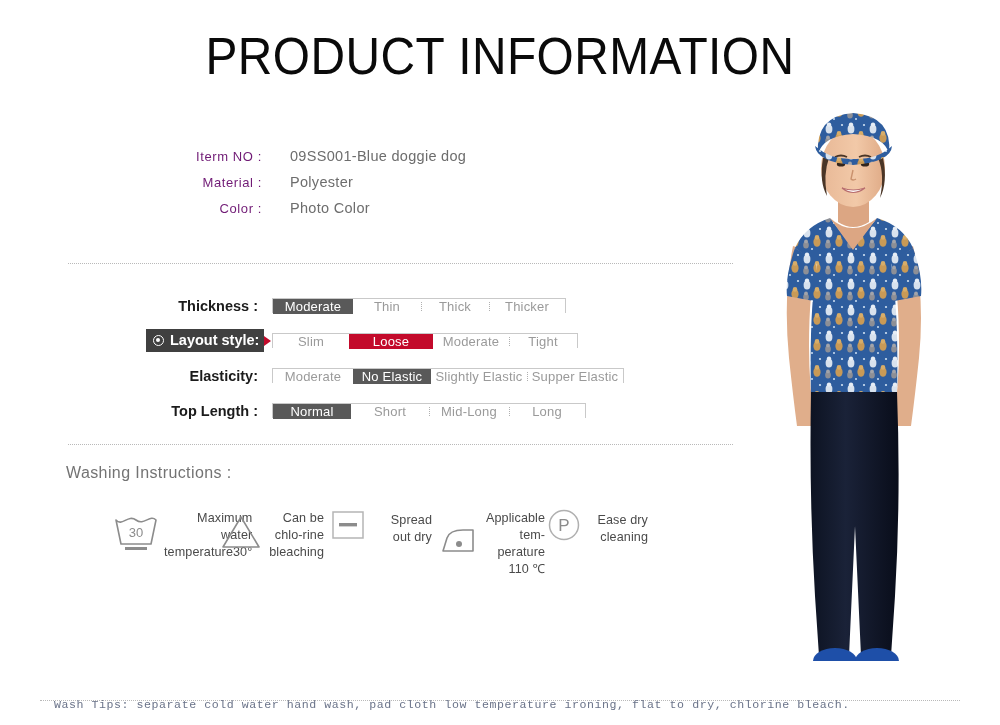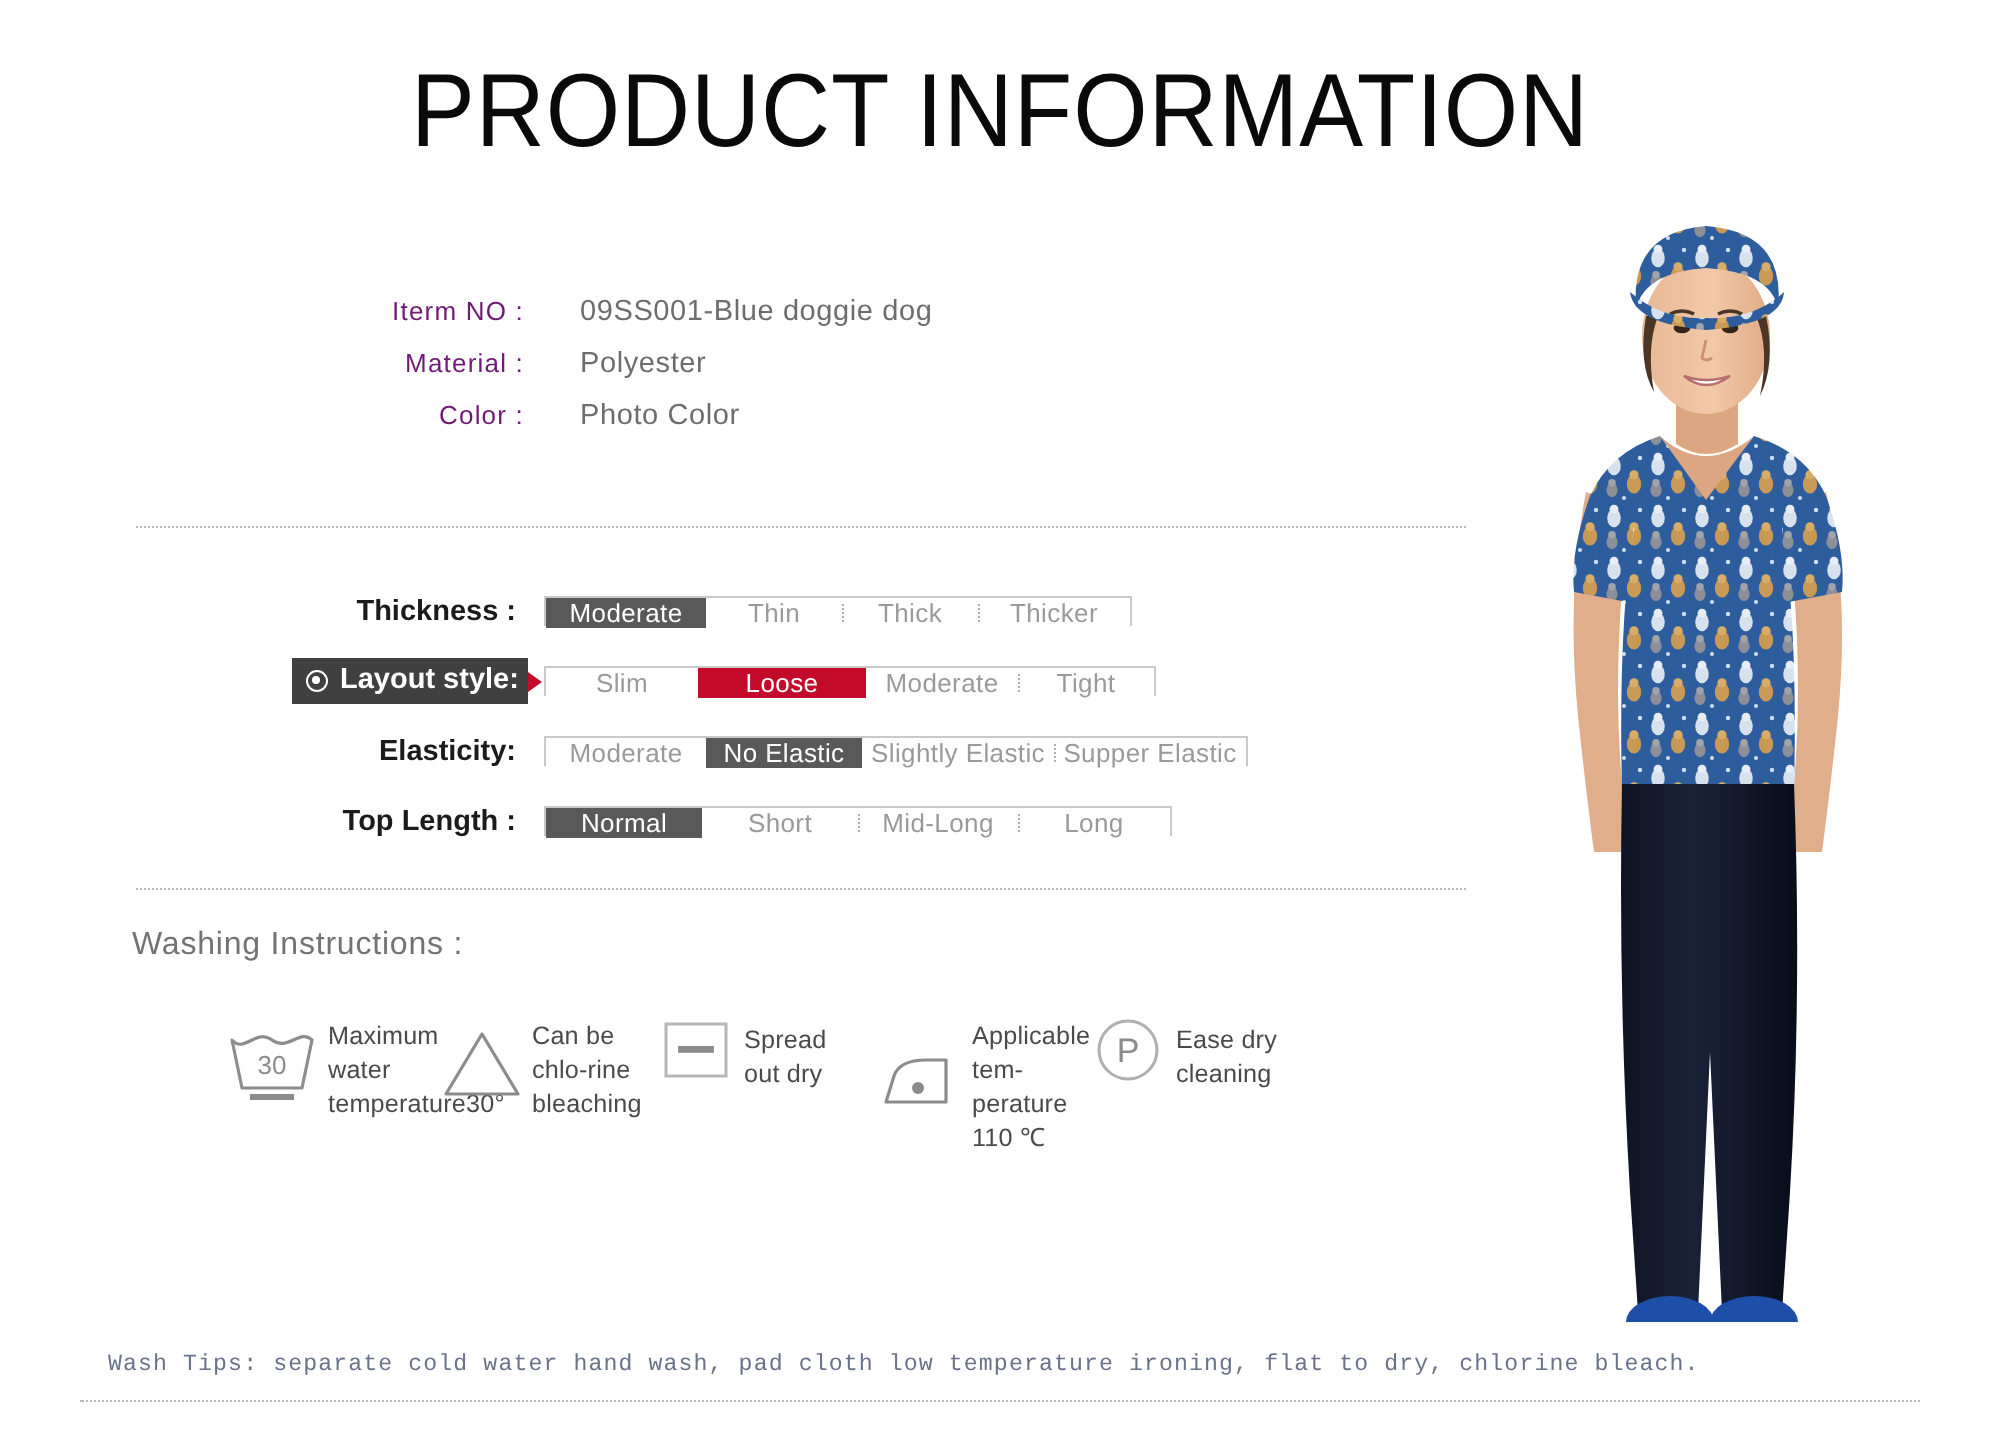--- a/index.html
+++ b/index.html
@@ -195,31 +195,31 @@
   .wash-glyph {
     height: 44px;
     display: flex;
     align-items: center;
     justify-content: center;
   }
   .wash-caption {
     margin-top: 7px;
     font-size: 12.6px;
     color: #4a4a4a;
-    text-align: left;
+    text-align: right;
     line-height: 17px;
     letter-spacing: 0.1px;
     width: 104px;
   }
   .wash-item.wide .wash-caption { width: 108px; }
 
   
   .wash-tips {
     position: absolute;
-    top: 676px;
+    top: 698px;
     left: 54px;
     font-family: "Liberation Mono", monospace;
     font-size: 11.6px;
     color: #6a7389;
     letter-spacing: 0.55px;
     white-space: nowrap;
   }
 
   
   .model-photo {

